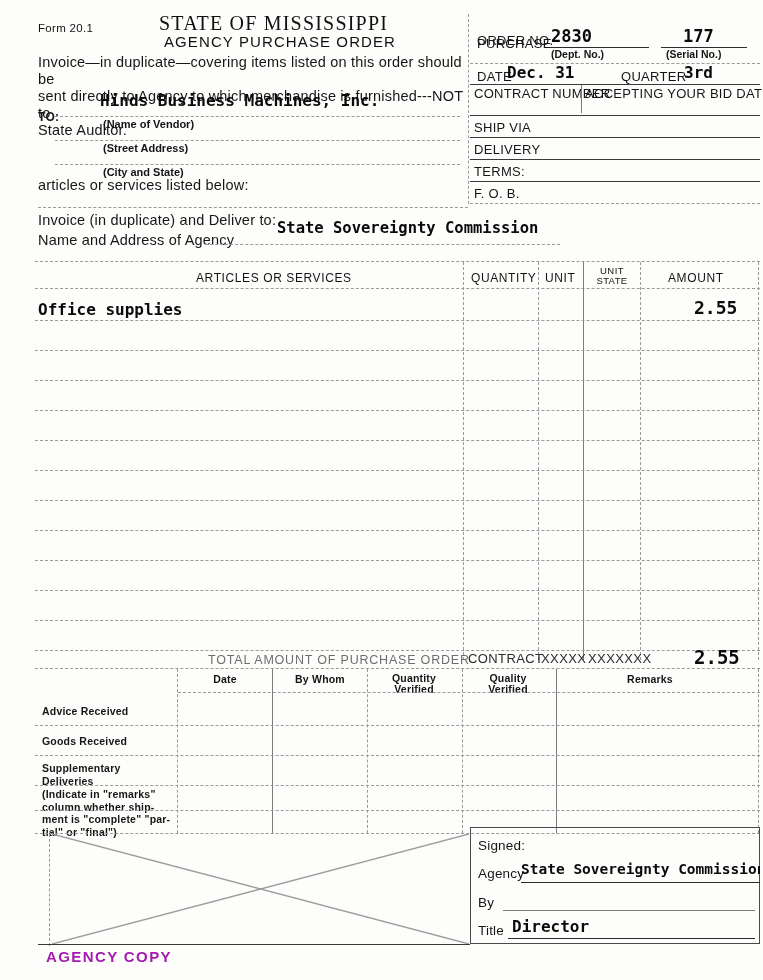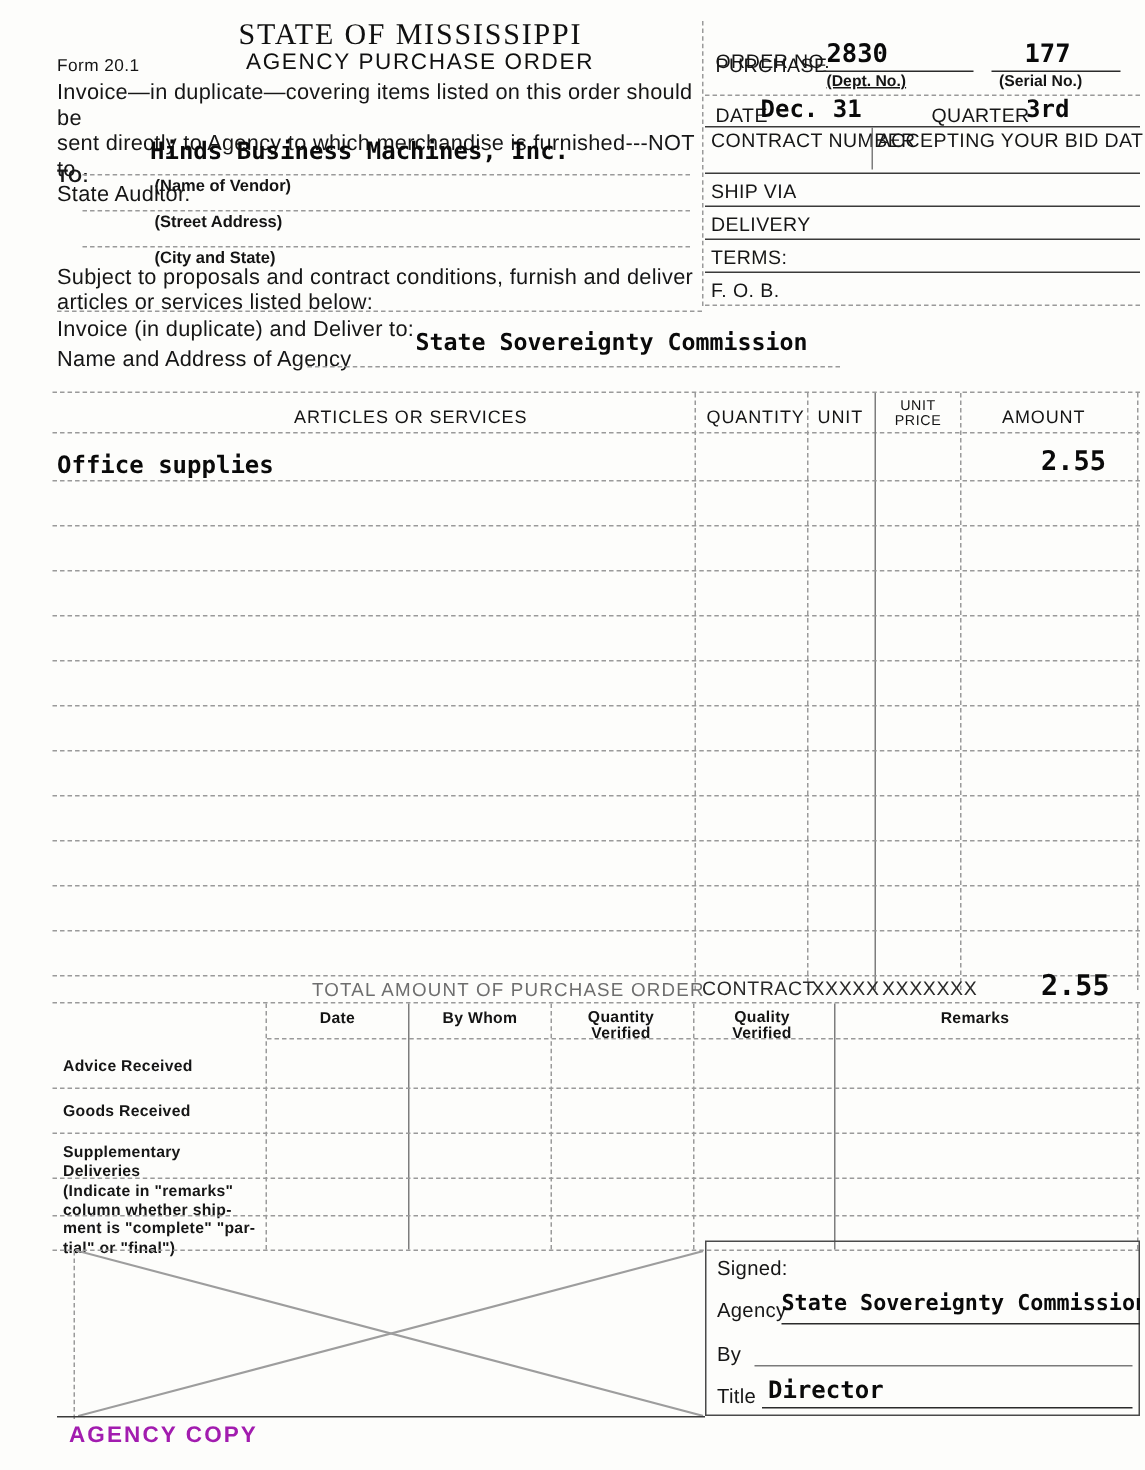--- a/index.html
+++ b/index.html
@@ -95,21 +95,21 @@
   .ul{background:#2b2b2b;height:1px;}
   .ul-light{background:#7a7a7a;height:1px;}
   .xbox{position:absolute;overflow:hidden;}
   .xbox svg{display:block;}
 </style>
 </head>
 <body>
 
 <div class="page">
 
-  <div class="abs form" style="left:38px;top:22px;font-size:11.5px;letter-spacing:0.3px;margin-top:16px;">Form 20.1</div>
+  <div class="abs form" style="left:38px;top:22px;font-size:11.5px;letter-spacing:0.3px;">Form 20.1</div>
 
   <div class="abs title-main" style="left:159px;top:12px;">STATE OF MISSISSIPPI</div>
   <div class="abs title-sub" style="left:164px;top:33px;">AGENCY PURCHASE ORDER</div>
 
   <div class="abs para" style="left:38px;top:54px;width:430px;">
     <div>Invoice—in duplicate—covering items listed on this order should be</div>
     <div>sent directly to Agency to which merchandise is furnished---NOT to</div>
     <div>State Auditor.</div>
   </div>
 
@@ -118,38 +118,37 @@
   <div class="abs hline-dash" style="left:55px;top:116px;width:405px;"></div>
   <div class="abs form" style="left:103px;top:118px;font-size:11px;font-weight:bold;">(Name of Vendor)</div>
 
   <div class="abs hline-dash" style="left:55px;top:140px;width:405px;"></div>
   <div class="abs form" style="left:103px;top:142px;font-size:11px;font-weight:bold;">(Street Address)</div>
 
   <div class="abs hline-dash" style="left:55px;top:164px;width:405px;"></div>
   <div class="abs form" style="left:103px;top:166px;font-size:11px;font-weight:bold;">(City and State)</div>
 
   <div class="abs para" style="left:38px;top:177px;width:430px;">
-    <div>Subject to proposals and contract conditions, furnish and deliver</div>
     <div>articles or services listed below:</div>
   </div>
   <div class="abs hline-dash" style="left:38px;top:207px;width:430px;"></div>
 
   <div class="abs para" style="left:38px;top:212px;">Invoice (in duplicate) and Deliver to:</div>
   <div class="abs para" style="left:38px;top:232px;">Name and Address of Agency</div>
   <div class="abs typed" style="left:277px;top:219px;font-size:15.5px;">State Sovereignty Commission</div>
   <div class="abs hline-dash" style="left:205px;top:244px;width:355px;"></div>
 
   <div class="abs vline-dash" style="left:468px;top:14px;height:190px;"></div>
 
   <div class="abs fieldlabel" style="left:477px;top:36px;">PURCHASE</div>
   <div class="abs fieldlabel" style="left:477px;top:33px;">ORDER NO.</div>
 
   <div class="abs typed" style="left:551px;top:26px;font-size:17px;">2830</div>
   <div class="abs ul" style="left:549px;top:47px;width:100px;"></div>
-  <div class="abs form" style="left:551px;top:48px;font-size:10.5px;font-weight:bold;text-decoration:underline;">(Dept. No.)</div>
+  <div class="abs form" style="left:551px;top:48px;font-size:10.5px;font-weight:bold;">(Dept. No.)</div>
 
   <div class="abs typed" style="left:683px;top:26px;font-size:17px;">177</div>
   <div class="abs ul" style="left:661px;top:47px;width:86px;"></div>
   <div class="abs form" style="left:666px;top:48px;font-size:10.5px;font-weight:bold;">(Serial No.)</div>
 
   <div class="abs hline-dash" style="left:470px;top:63px;width:290px;"></div>
 
   <div class="abs fieldlabel" style="left:477px;top:69px;">DATE</div>
   <div class="abs typed" style="left:507px;top:63px;font-size:16px;">Dec. 31</div>
   <div class="abs fieldlabel" style="left:621px;top:69px;">QUARTER</div>
@@ -179,21 +178,21 @@
   <div class="abs typed" style="left:545px;top:184px;font-size:14px;"></div>
   <div class="abs hline-dash" style="left:470px;top:203px;width:290px;"></div>
 
   <div class="abs hline-dash" style="left:35px;top:261px;width:725px;"></div>
 
   <div class="abs colhead" style="left:196px;top:271px;">ARTICLES OR SERVICES</div>
   <div class="abs colhead" style="left:471px;top:271px;">QUANTITY</div>
   <div class="abs colhead" style="left:545px;top:271px;">UNIT</div>
   <div class="abs colhead-sm" style="left:586px;top:266px;width:52px;">
     <div>UNIT</div>
-    <div>PRICE</div>
+    <div>STATE</div>
   </div>
   <div class="abs colhead" style="left:668px;top:271px;">AMOUNT</div>
 
   <div class="abs hline-dash" style="left:35px;top:288px;width:725px;"></div>
 
   <div class="abs vline-dash" style="left:463px;top:262px;height:398px;"></div>
   <div class="abs vline-dash" style="left:538px;top:262px;height:398px;"></div>
   <div class="abs vline" style="left:583px;top:262px;height:398px;"></div>
   <div class="abs vline-dash" style="left:640px;top:262px;height:398px;"></div>
   <div class="abs vline-dash" style="left:758px;top:262px;height:398px;"></div>

